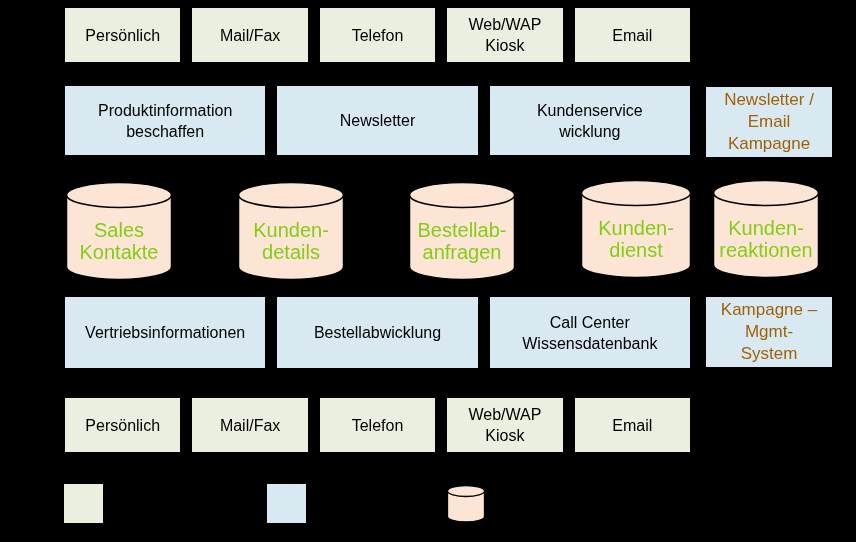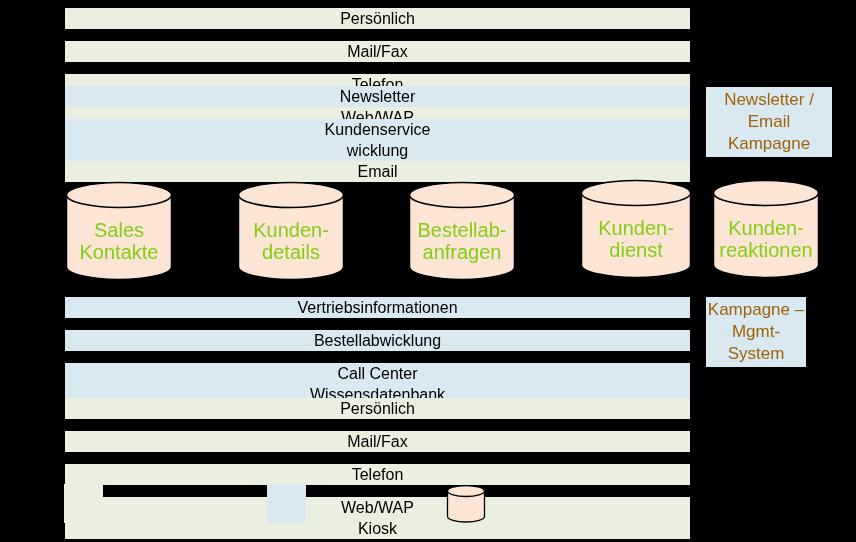--- a/index.html
+++ b/index.html
@@ -4,21 +4,21 @@
 <style>
   html,body{margin:0;padding:0;background:#000;}
   #canvas{
     position:relative;
     width:856px;height:542px;
     background:#000000;
     font-family:"Liberation Sans", sans-serif;
     color:#000000;
     overflow:hidden;
   }
-  .row{position:absolute;display:flex;gap:12px;flex-direction:column;}
+  .row{position:absolute;display:flex;gap:12px;}
   .cell{
     flex:1;display:flex;align-items:center;justify-content:center;
     text-align:center;white-space:pre-line;
     font-size:16px;line-height:21px;color:#000;
   }
   .green{background:#ebefdf;}
   .blue{background:#d9e9f2;}
   .sidebox{
     position:absolute;background:#d9e9f2;
     display:flex;align-items:center;justify-content:center;
@@ -43,20 +43,22 @@
   <div class="row" style="left:65px;top:8px;width:625px;height:54px;">
     <div class="cell green">Persönlich</div>
     <div class="cell green">Mail/Fax</div>
     <div class="cell green">Telefon</div>
     <div class="cell green">Web/WAP
 Kiosk</div>
     <div class="cell green">Email</div>
   </div>
 
   <div class="row" style="left:65px;top:86px;width:625px;height:69px;">
+    <div class="cell blue">Produktinformation
+beschaffen</div>
     <div class="cell blue">Newsletter</div>
     <div class="cell blue">Kundenservice
 wicklung</div>
   </div>
   <div class="sidebox" style="left:706px;top:87px;width:126px;height:70px;">Newsletter /
 Email
 Kampagne</div>
 
   <div class="cyl" style="left:65px;top:181px;">
     <svg width="108" height="100" viewBox="0 0 108 100">
@@ -98,21 +100,21 @@
     <div class="cyl-label">Kunden-
 reaktionen</div>
   </div>
 
   <div class="row" style="left:65px;top:297px;width:625px;height:71px;">
     <div class="cell blue">Vertriebsinformationen</div>
     <div class="cell blue">Bestellabwicklung</div>
     <div class="cell blue">Call Center
 Wissensdatenbank</div>
   </div>
-  <div class="sidebox" style="left:706px;top:297px;width:100px;height:70px;">Kampagne –
+  <div class="sidebox" style="left:706px;top:297px;width:126px;height:70px;">Kampagne –
 Mgmt-
 System</div>
 
   <div class="row" style="left:65px;top:398px;width:625px;height:54px;">
     <div class="cell green">Persönlich</div>
     <div class="cell green">Mail/Fax</div>
     <div class="cell green">Telefon</div>
     <div class="cell green">Web/WAP
 Kiosk</div>
     <div class="cell green">Email</div>

